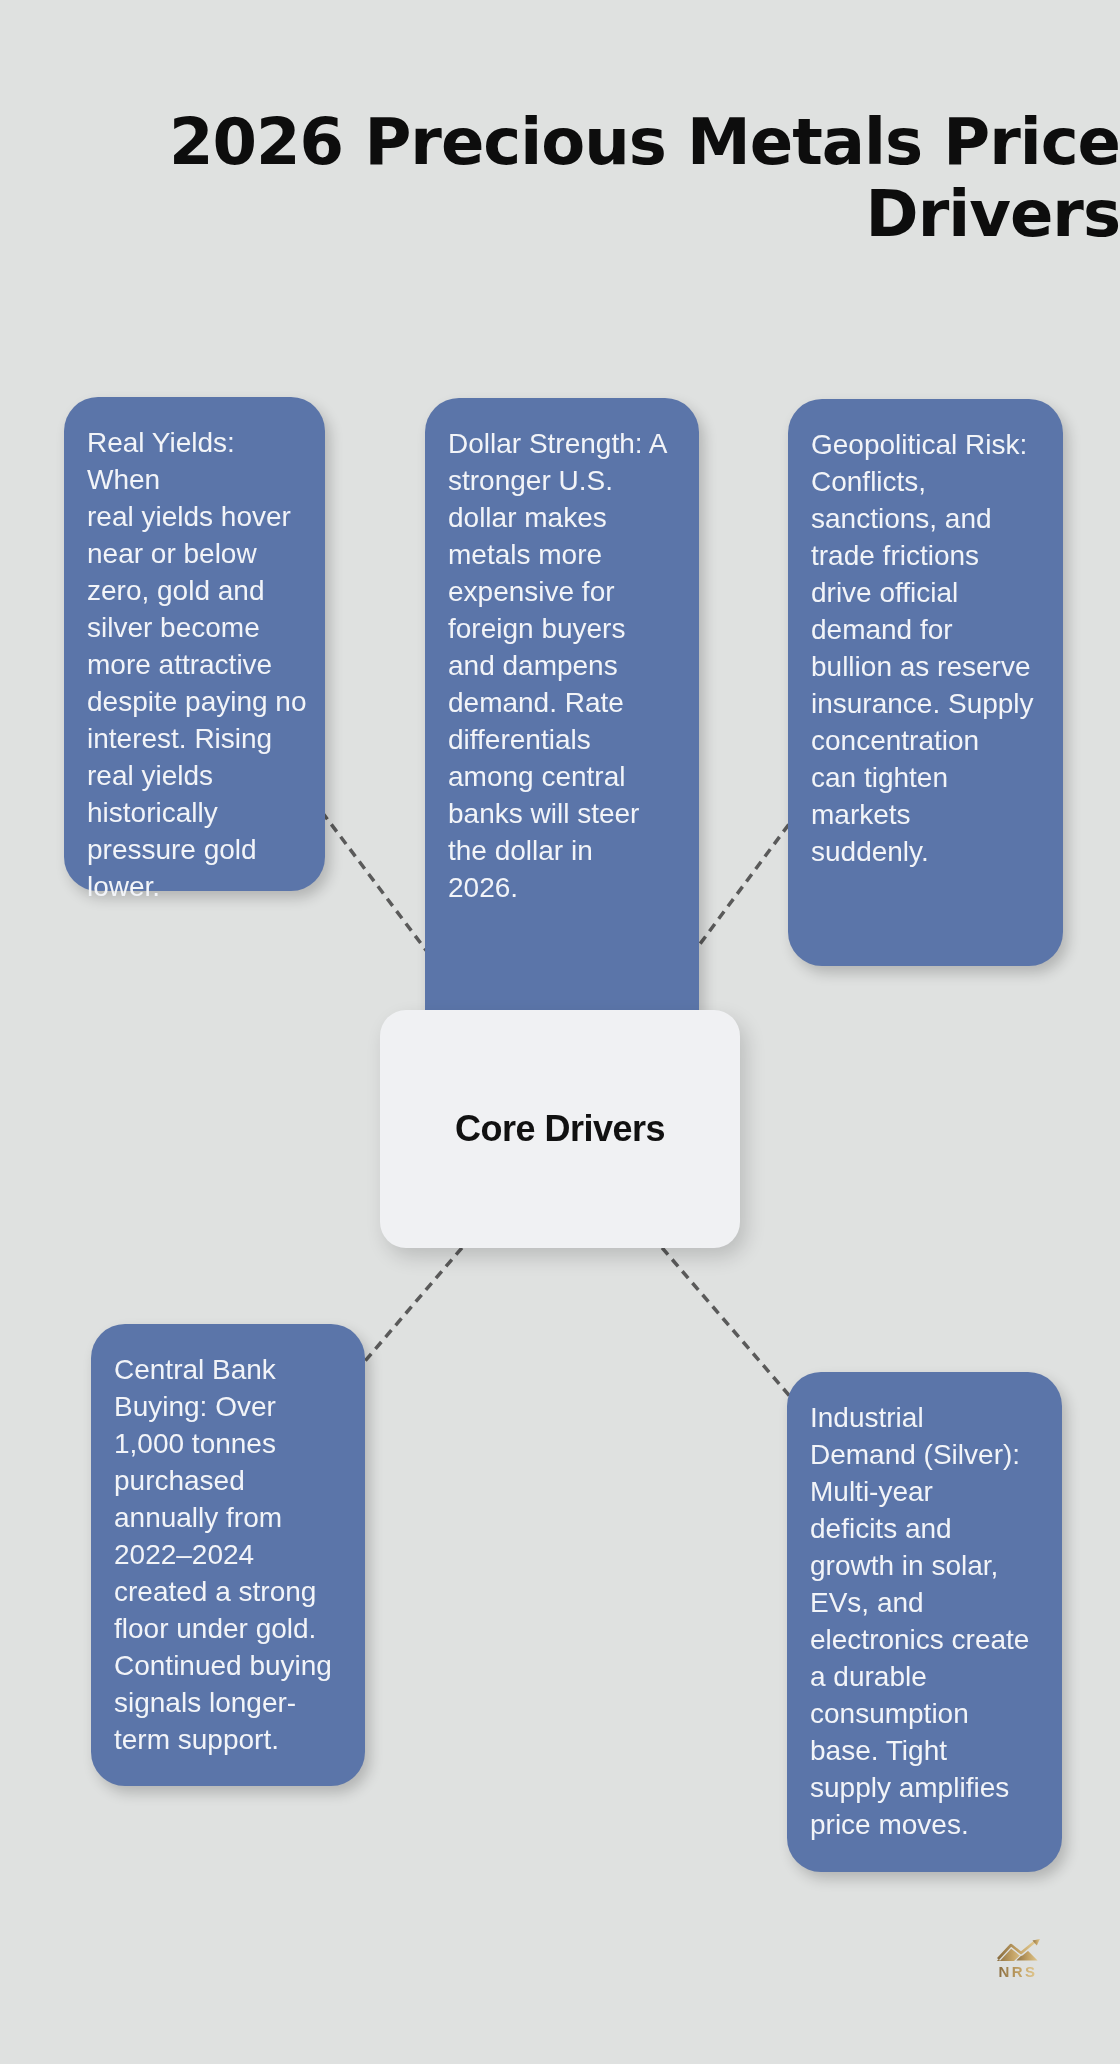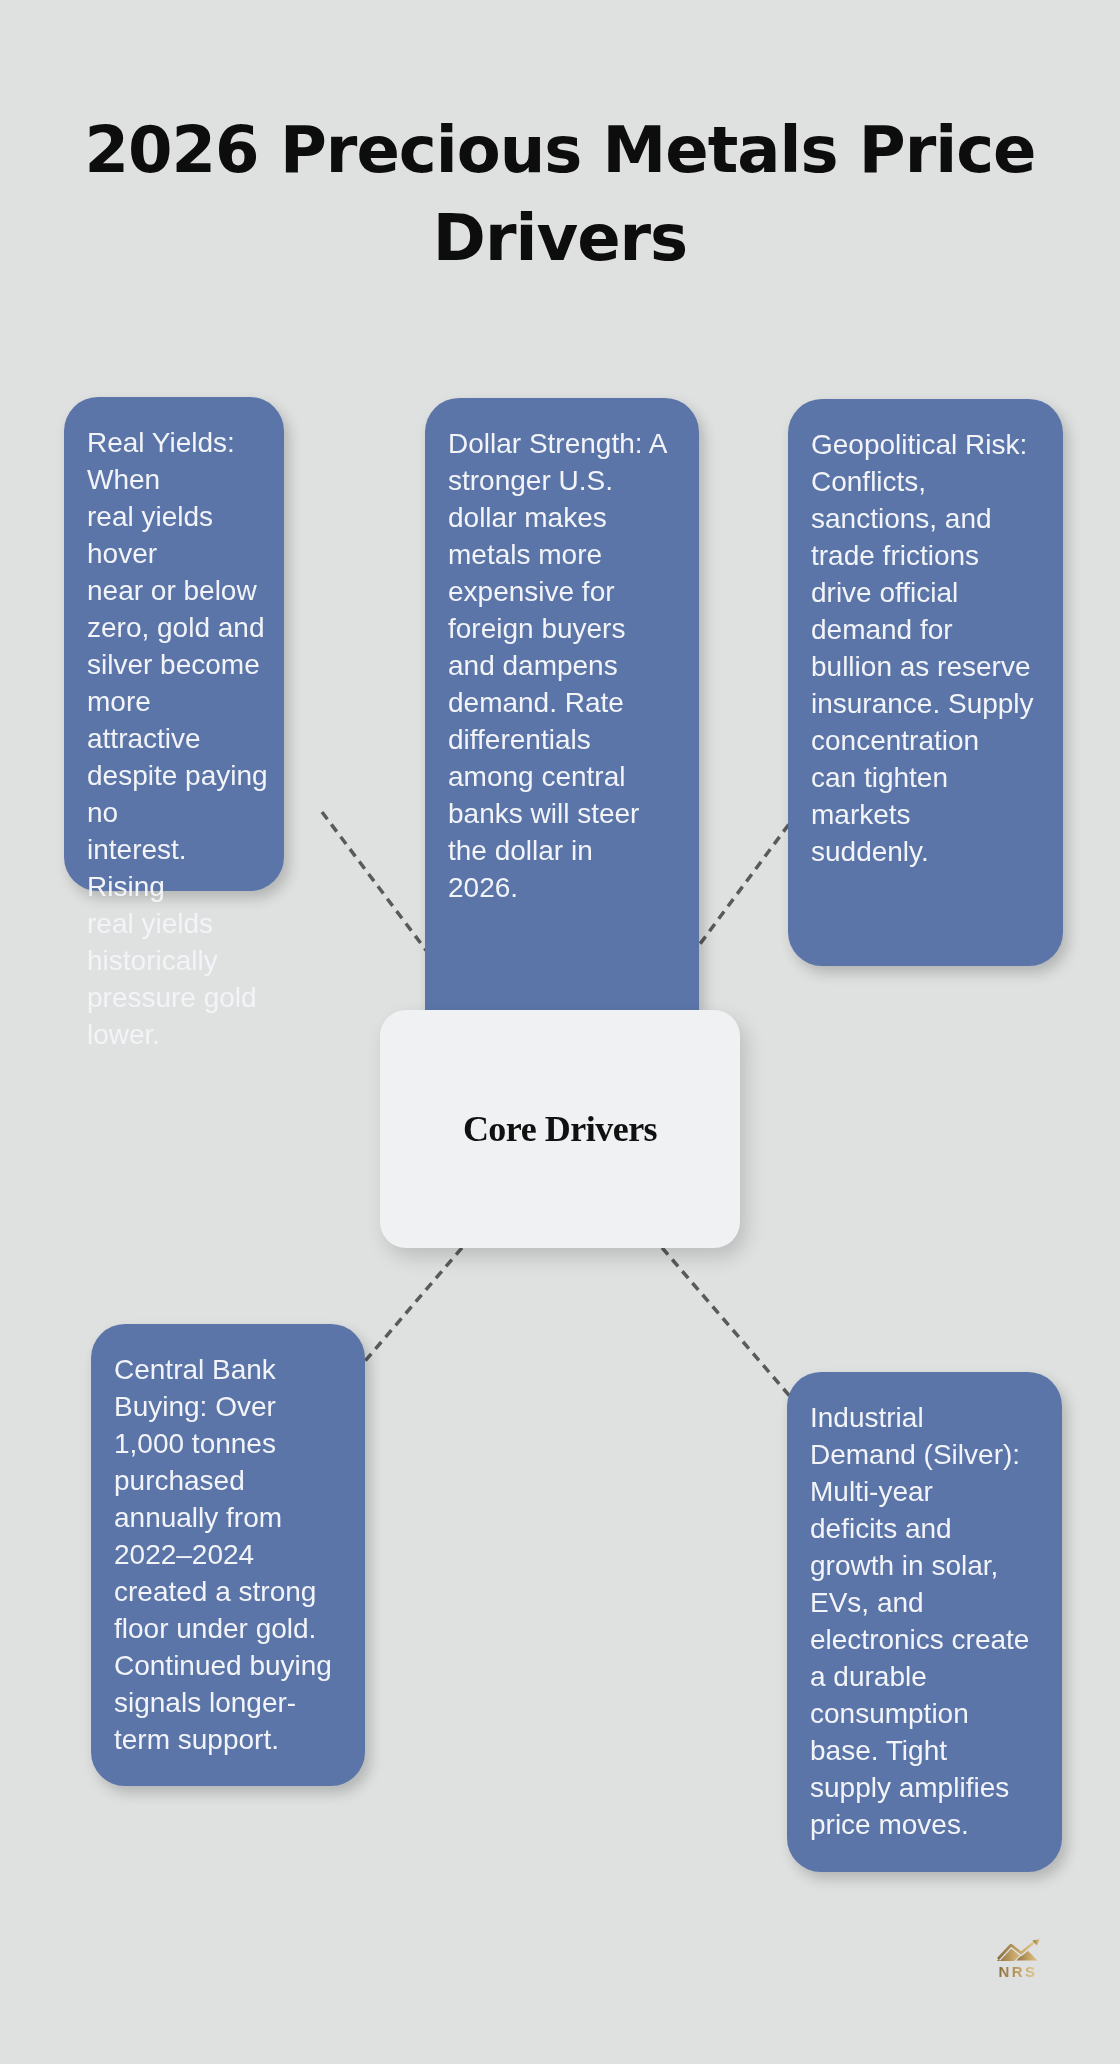--- a/index.html
+++ b/index.html
@@ -16,55 +16,55 @@
   }
   *{box-sizing:border-box;}
   html,body{margin:0;padding:0;}
   body{
     width:1120px;height:2064px;position:relative;overflow:hidden;
     background:var(--color-background);
     font-family:"Liberation Sans",sans-serif;
   }
   .title{
     position:absolute;left:0;right:0;top:106px;margin:0;
-    text-align:center;white-space:pre-line;
+    text-align:right;white-space:pre-line;
     font-family:"DejaVu Sans",sans-serif;
-    font-weight:700;font-size:64px;line-height:88px;letter-spacing:-1px;
+    font-weight:700;font-size:64px;line-height:72px;letter-spacing:-1px;
     color:var(--color-title-text);
   }
   svg.connectors{position:absolute;left:0;top:0;}
   svg.connectors line{
     stroke:var(--color-connector);
     stroke-width:3.5;
     stroke-dasharray:9 6.5;
   }
   .node{
     position:absolute;
     background:var(--color-node-fill);
     color:var(--color-node-text);
     border-radius:34px;
     padding:27px 16px 20px 23px;
     font-size:28px;line-height:37px;
     white-space:pre-line;
     box-shadow:5px 7px 14px rgba(0,0,0,0.20);
   }
-  #node-real-yields       {left:64px; top:397px; width:220px; height:494px;}
+  #node-real-yields       {left:64px; top:397px; width:261px; height:494px;}
   #node-dollar-strength   {left:425px;top:398px; width:274px; height:672px;}
   #node-geopolitical-risk {left:788px;top:399px; width:275px; height:567px;}
   #node-central-bank      {left:63px; top:1324px;width:274px; height:462px;margin-left:28px;}
   #node-industrial-demand {left:787px;top:1372px;width:275px; height:500px;}
   .center-node{
     position:absolute;left:380px;top:1010px;width:360px;height:238px;
     background:var(--color-center-fill);
     border-radius:26px;
     box-shadow:6px 9px 20px rgba(0,0,0,0.16);
     display:flex;align-items:center;justify-content:center;
   }
   .center-node span{
-    font-family:Liberation Serif, serif;
+    font-family:Liberation Sans, sans-serif;
     font-weight:700;font-size:36px;letter-spacing:-0.5px;
     color:var(--color-center-text);
   }
   .logo{position:absolute;left:996px;top:1938px;width:46px;height:42px;text-decoration:underline;}
   .logo svg{display:block;width:46px;height:42px;overflow:visible;}
   .logo .mtn{fill:url(#gold-grad);}
   .logo .mtn-front{stroke:var(--color-background);stroke-width:1.2;}
   .logo .zig-bg{fill:none;stroke:var(--color-background);stroke-width:5.5;stroke-linejoin:round;}
   .logo .zig{fill:none;stroke:url(#gold-grad);stroke-width:2.6;stroke-linejoin:round;}
   .logo .arrowhead{fill:url(#gold-grad);}

